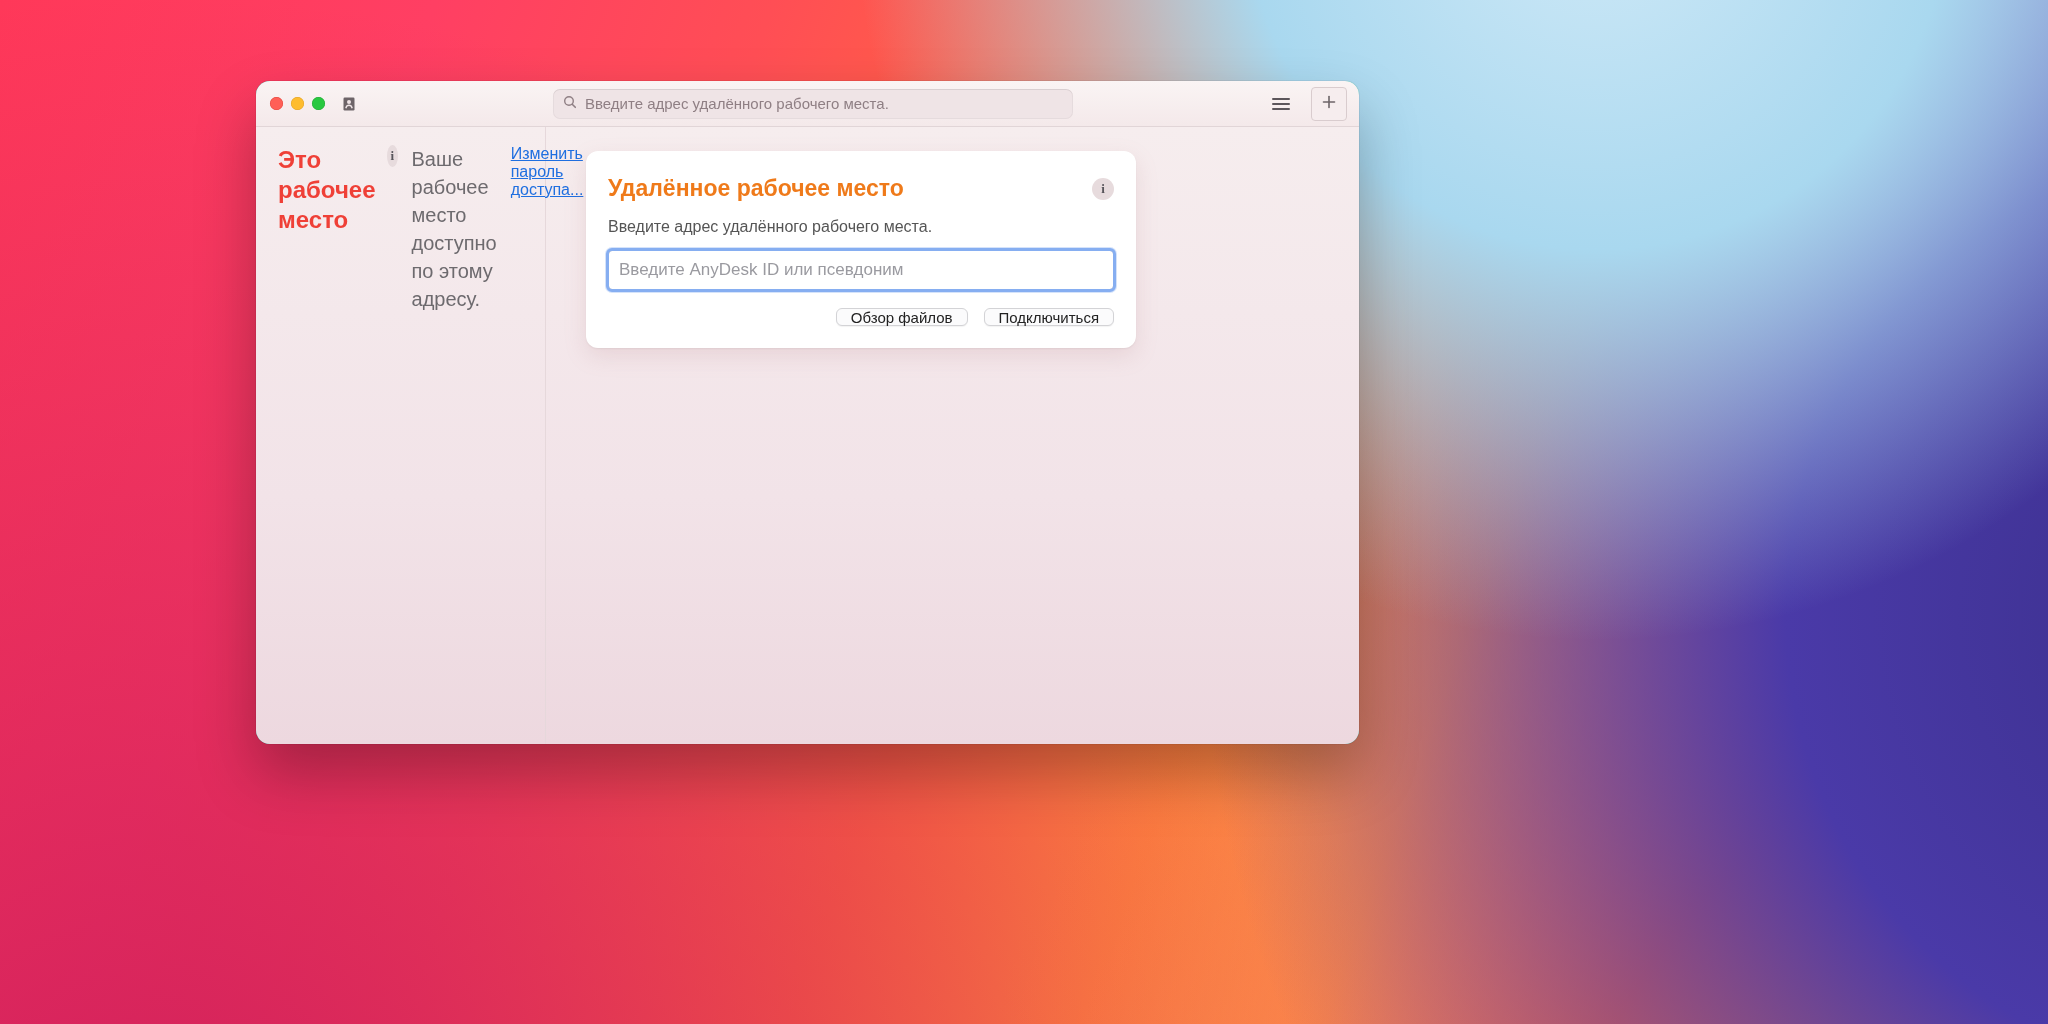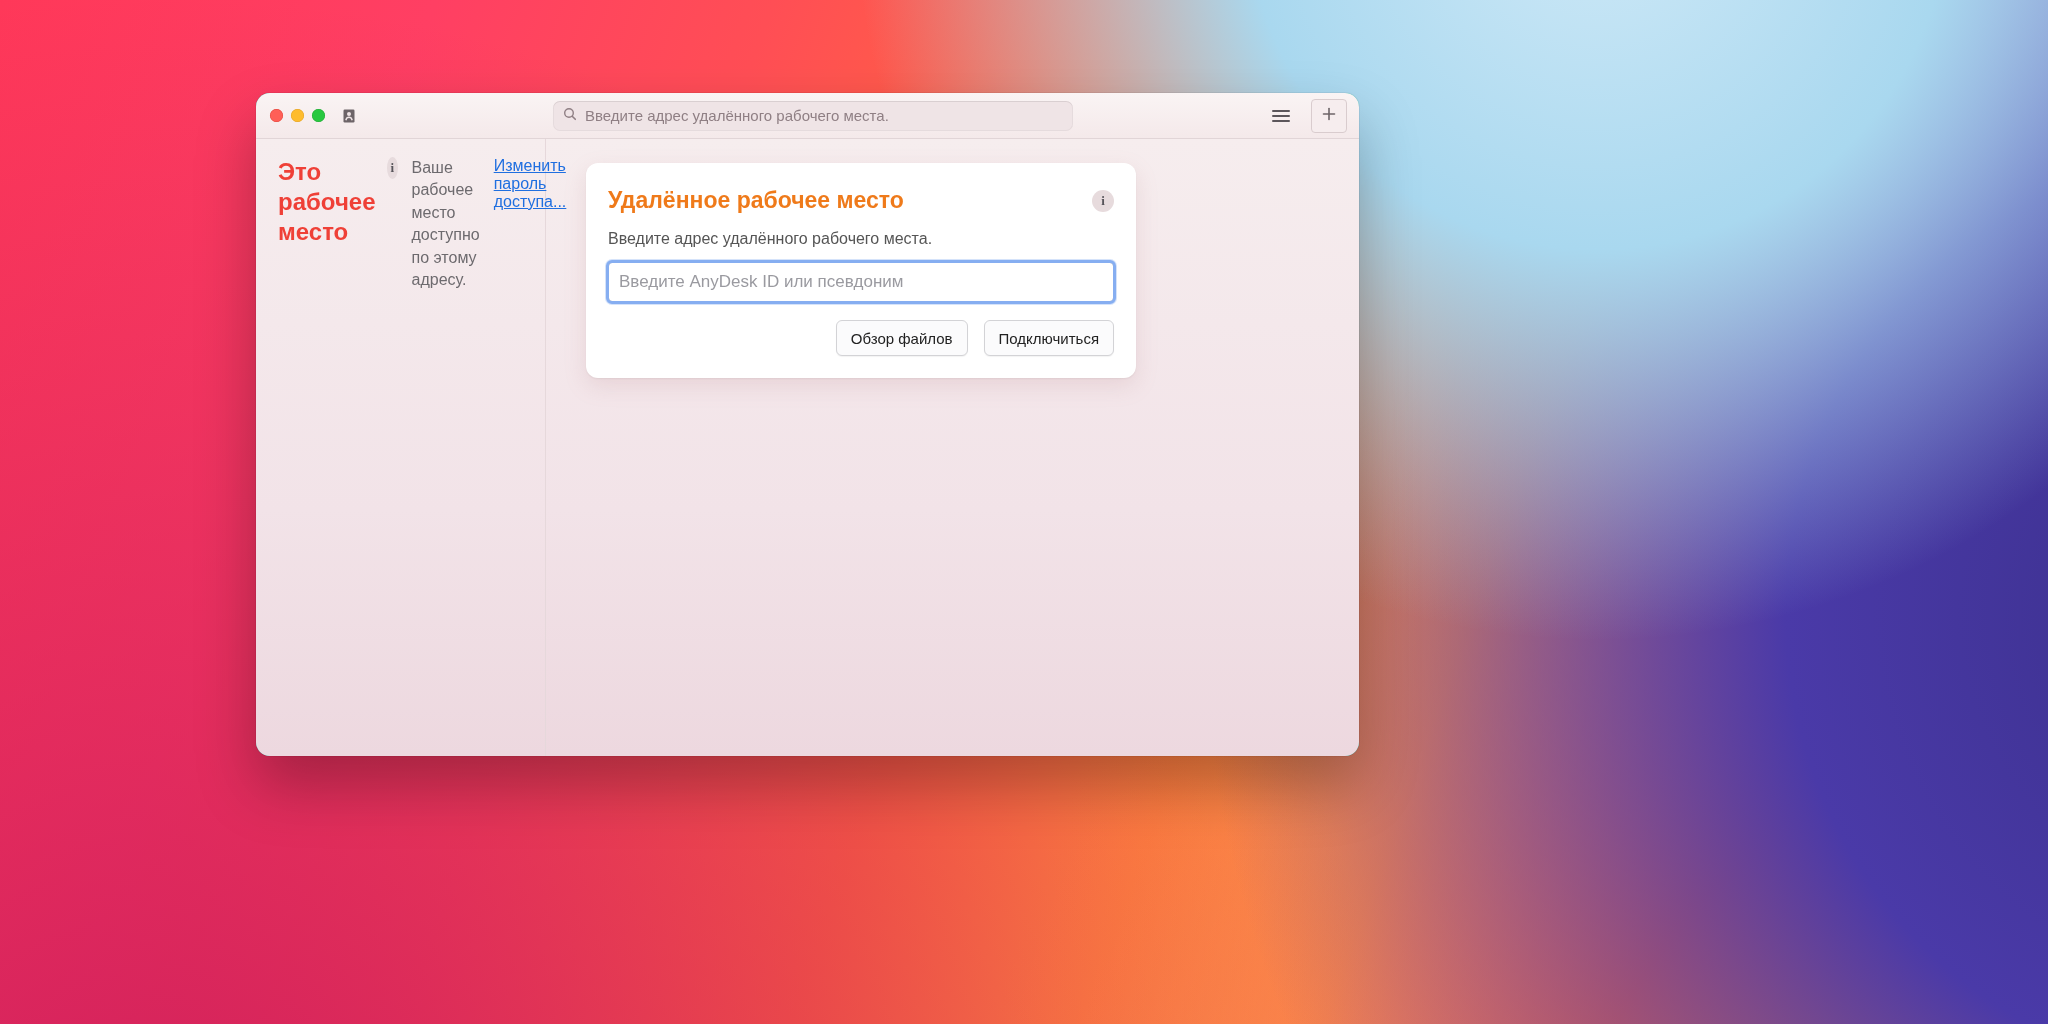--- a/index.html
+++ b/index.html
@@ -32,21 +32,20 @@
   
   .window {
     position: absolute;
     left: 256px; top: 81px;
     width: 1103px; height: 663px;
     border-radius: 14px;
     overflow: hidden;
     box-shadow: 0 30px 60px rgba(0,0,0,.28), 0 0 0 1px rgba(0,0,0,.05);
     display: flex; flex-direction: column;
     background: #14b8a6;
-    margin-top: 12px;
   }
 
   
   .titlebar {
     height: 46px;
     display: flex; align-items: center;
     padding: 0 12px 0 14px;
     background: linear-gradient(#faf4f4, #f4e9ea);
     border-bottom: 1px solid #e1d5d7;
     gap: 10px;
@@ -108,21 +107,21 @@
     color:#ef4037; font-weight:700; font-size:24px; line-height:1.25;
     max-width: 190px;
   }
   .info-pill {
     margin-left:auto;
     width:22px; height:22px; border-radius:50%;
     background:#e7dbdd; color:#57545a;
     display:flex; align-items:center; justify-content:center;
     font-family: Georgia, serif; font-weight:700; font-size:13px;
   }
-  .sb-desc { color:#6d6a6e; font-size:16px; line-height:1.4; }
+  .sb-desc { color:#6d6a6e; font-size:20px; line-height:1.4; }
   .id-box {
     height:34px; display:flex; align-items:center;
     background:#fff; border:1px solid #d4c9cc; border-radius:3px;
     padding: 0 8px; font-size:18px; color:#1b1b1d;
     font-variant-numeric: tabular-nums;
   }
   .link {
     color:#1f6fe0; font-size:16px; 
     width: fit-content;
   }
@@ -140,21 +139,21 @@
   .remote-input {
     width:100%; height:40px; margin-top:14px;
     border:1px solid #b9b9bd; border-radius:4px;
     padding:0 10px; font-size:17px; color:#333;
     outline:3px solid #86aef1; outline-offset:-1px;
     box-shadow: 0 0 0 3px rgba(134,174,241,.35);
   }
   .remote-input::placeholder { color:#9a9aa0; }
   .buttons { display:flex; justify-content:flex-end; gap:16px; margin-top:18px; }
   .btn {
-    height:36px; padding:0 14px;
+    height:18px; padding:0 14px;
     border:1px solid #d3d3d6; border-radius:6px;
     background:#fbfbfc; color:#222; font-size:15px;
     box-shadow: 0 1px 1px rgba(0,0,0,.05);
     display:flex; align-items:center;
   }
 </style>
 </head>
 <body>
 
 <div class="wallpaper"></div>

